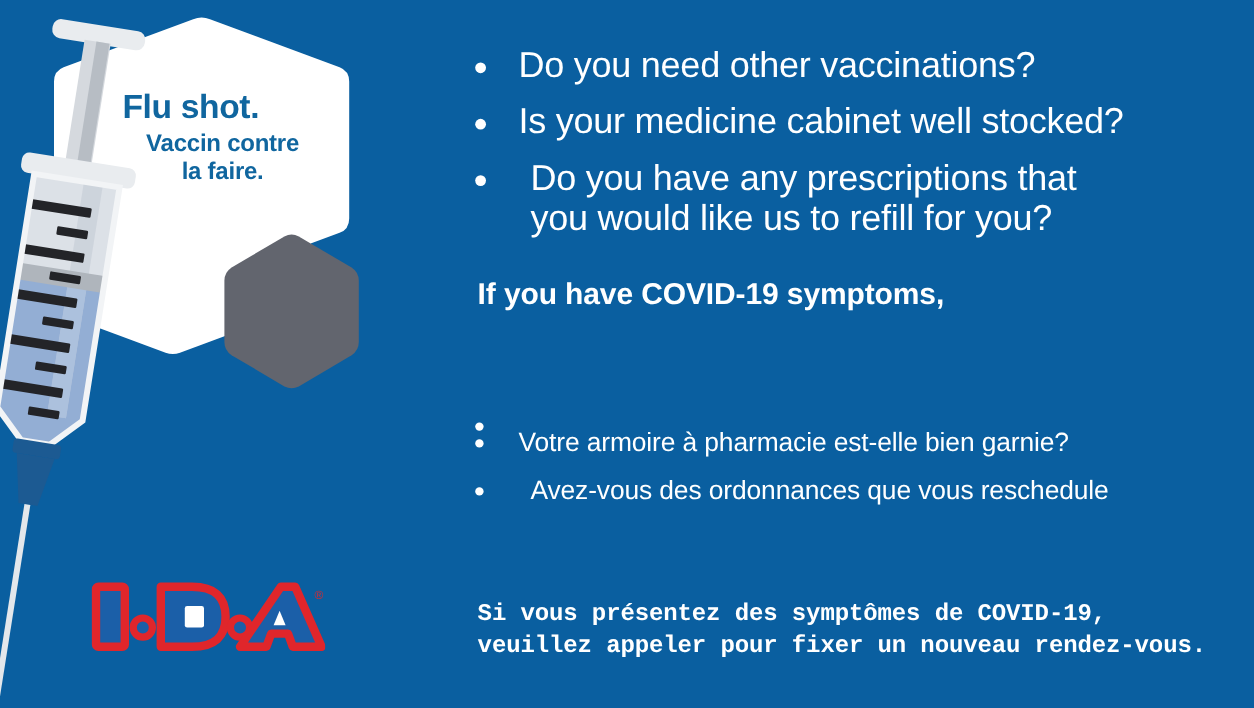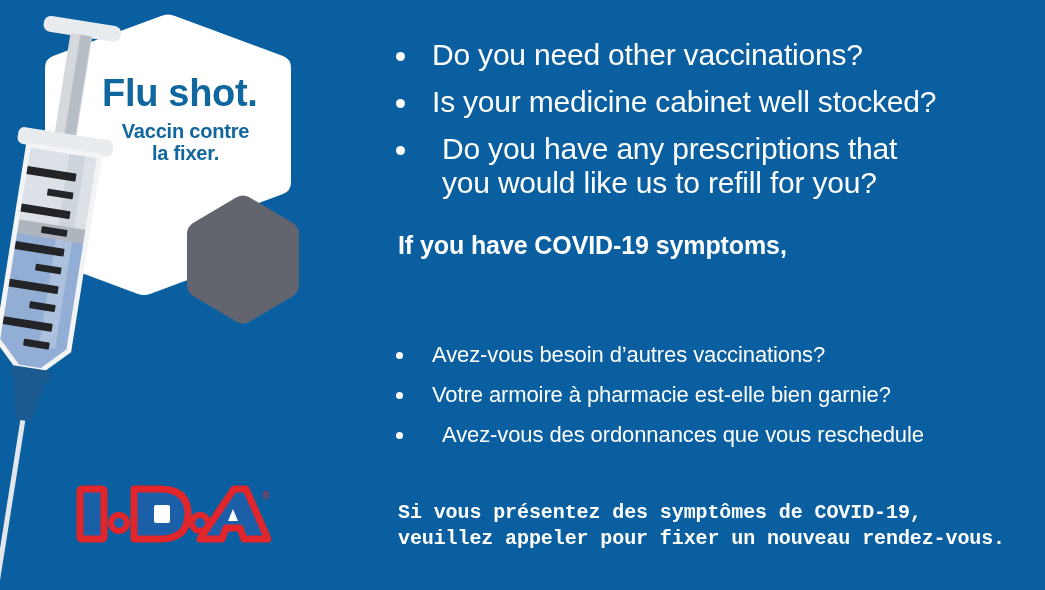--- a/index.html
+++ b/index.html
@@ -36,21 +36,21 @@
   
   #hex-label {
     position: absolute;
     left: 78px;
     top: 74px;
     width: 205px;
     text-align: center;
     color: #10669F;
   }
   #hex-label .headline-en {
-    font-size: 38px;
+    font-size: 28px;
     font-weight: bold;
     letter-spacing: -0.3px;
     line-height: 1.05;
     text-align: left;
     margin: 0 0 6px 24px;
   }
   #hex-label .headline-fr {
     font-size: 20px;
     font-weight: bold;
     line-height: 1.12;
@@ -253,21 +253,21 @@
 
           <rect x="49" y="424" width="5" height="185" fill="#E3E7EB"></rect>
         </g>
       </g>
     </svg>
 
     <div id="hex-label">
       <div class="headline-en">Flu shot.</div>
       <div class="headline-fr">
         <span class="nowrap-line">Vaccin contre</span>
-        <span class="nowrap-line">la fixer.</span>
+        <span class="nowrap-line">la faire.</span>
       </div>
     </div>
 
     <svg id="ida-logo" viewBox="0 0 195 62">
 
       <g>
 
         <g>
           <rect x="4" y="6" width="24" height="50" rx="2" fill="#1B5FA8" stroke="#E0262B" stroke-width="7"></rect>
           <rect x="4" y="6" width="24" height="50" rx="2" fill="none" stroke="#ffffff" stroke-width="3" stroke-opacity="0"></rect>
@@ -310,21 +310,20 @@
       </li>
     </ul>
 
     <div id="en-note">
       <span class="nowrap-line">If you have COVID-19 symptoms,</span>
     </div>
 
     <ul class="bullets" id="fr-bullets">
       <li>
         <span class="dot"></span>
-        <span>Avez-vous besoin d’autres vaccinations?</span>
       </li>
       <li>
         <span class="dot"></span>
         <span>Votre armoire à pharmacie est-elle bien garnie?</span>
       </li>
       <li>
         <span class="dot"></span>
         <span class="nowrap-line">Avez-vous des ordonnances que vous reschedule</span>
       </li>
     </ul>

